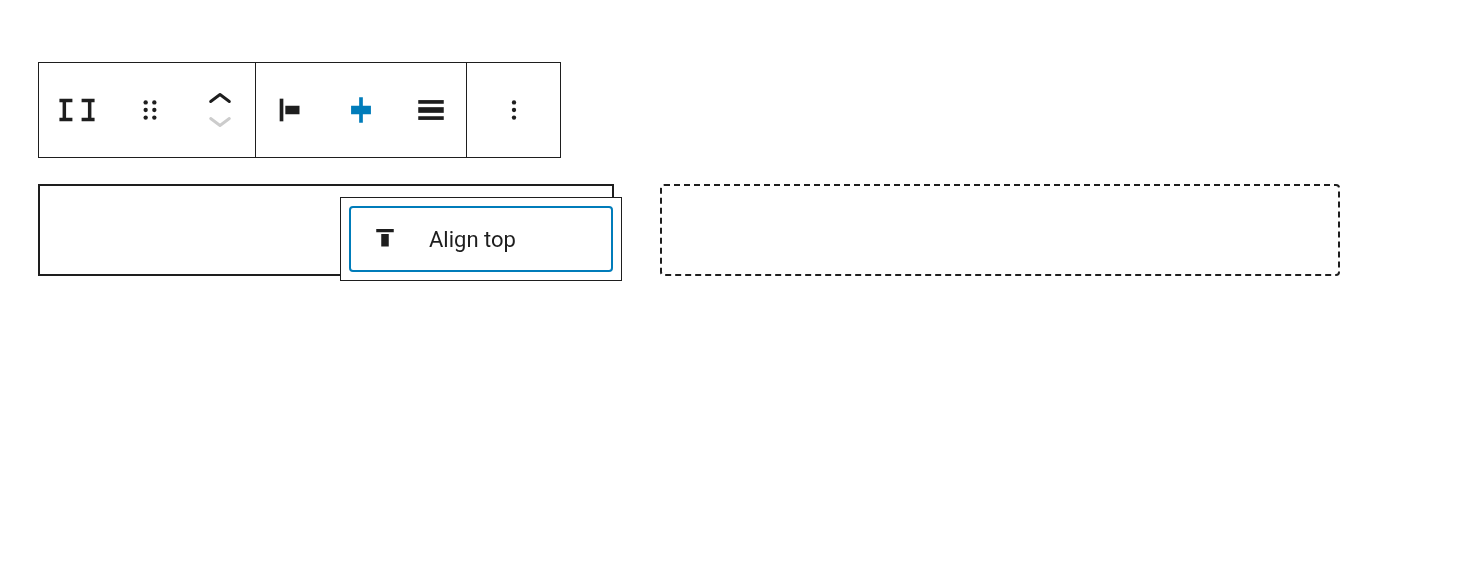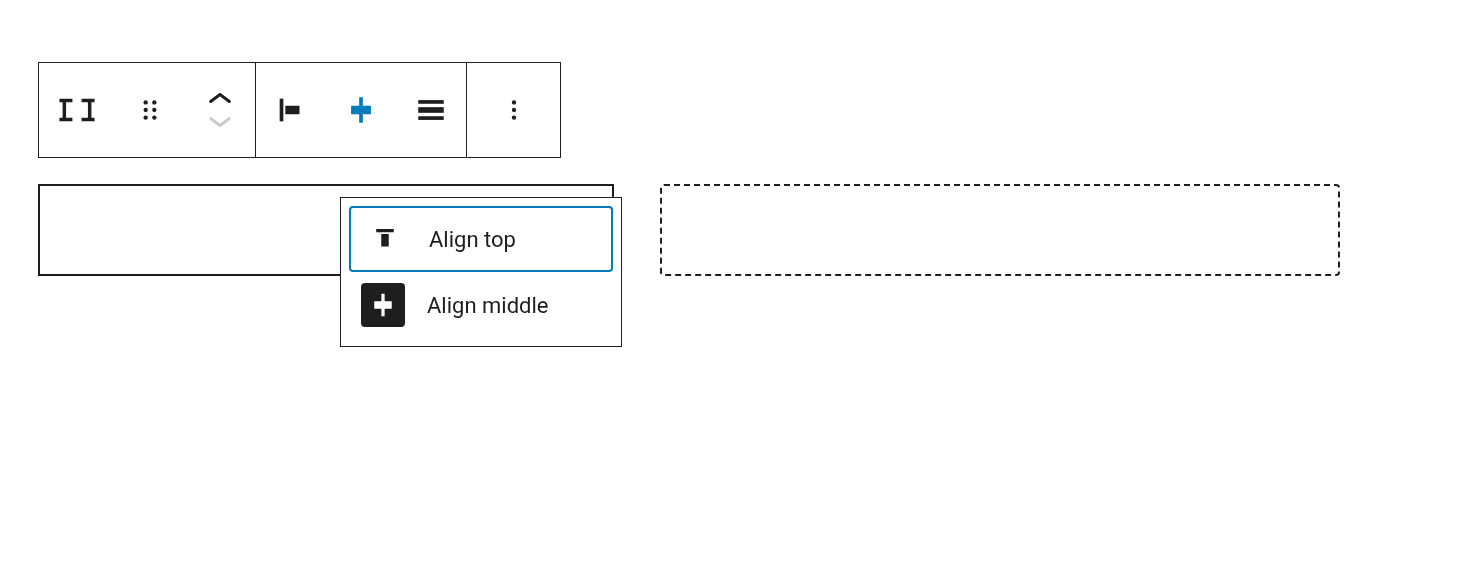--- a/index.html
+++ b/index.html
@@ -78,20 +78,21 @@
   .popover {
     position: absolute;
     left: 340px;
     top: 197px;
     width: 282px;
     border: 1px solid #1e1e1e;
     background: #fff;
     padding: 8px;
     display: flex;
     flex-direction: column;
+    gap: 6px;
     z-index: 10;
   }
   .menu-item {
     display: flex;
     align-items: center;
     gap: 22px;
     height: 66px;
     border-radius: 4px;
     padding: 0 12px;
     cursor: pointer;
@@ -211,24 +212,15 @@
   <div class="menu-item selected">
     <div class="menu-icon-box">
       <svg width="30" height="30" viewBox="0 0 24 24">
         <rect x="5" y="4" width="14" height="2.6" fill="#1e1e1e"></rect>
         <rect x="9" y="8" width="6" height="10" fill="#1e1e1e"></rect>
       </svg>
     </div>
     <span>Align top</span>
   </div>
 
-  <div class="menu-item active-state">
-    <div class="menu-icon-box">
-      <svg width="30" height="30" viewBox="0 0 24 24">
-        <rect x="10.7" y="3" width="2.6" height="18" fill="#fff"></rect>
-        <rect x="5" y="9" width="14" height="6" fill="#fff"></rect>
-      </svg>
-    </div>
-    <span>Align middle</span>
-  </div>
 
 
 </div>
 
 </body></html>

